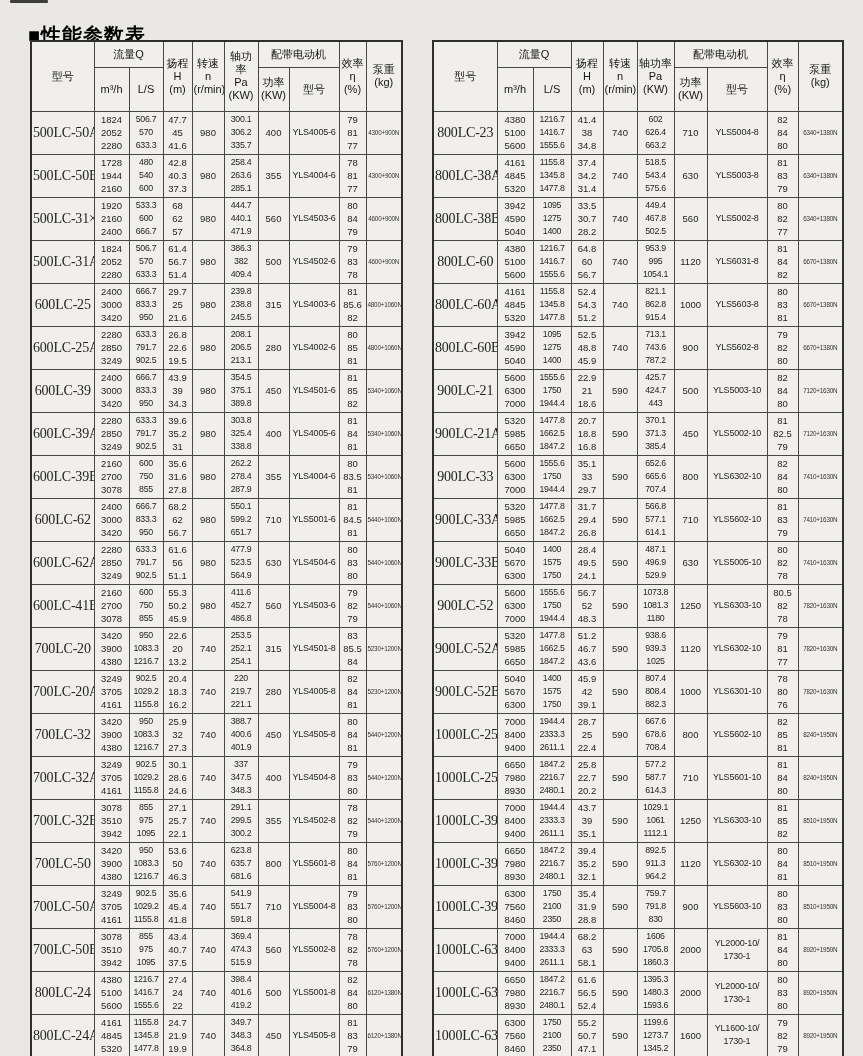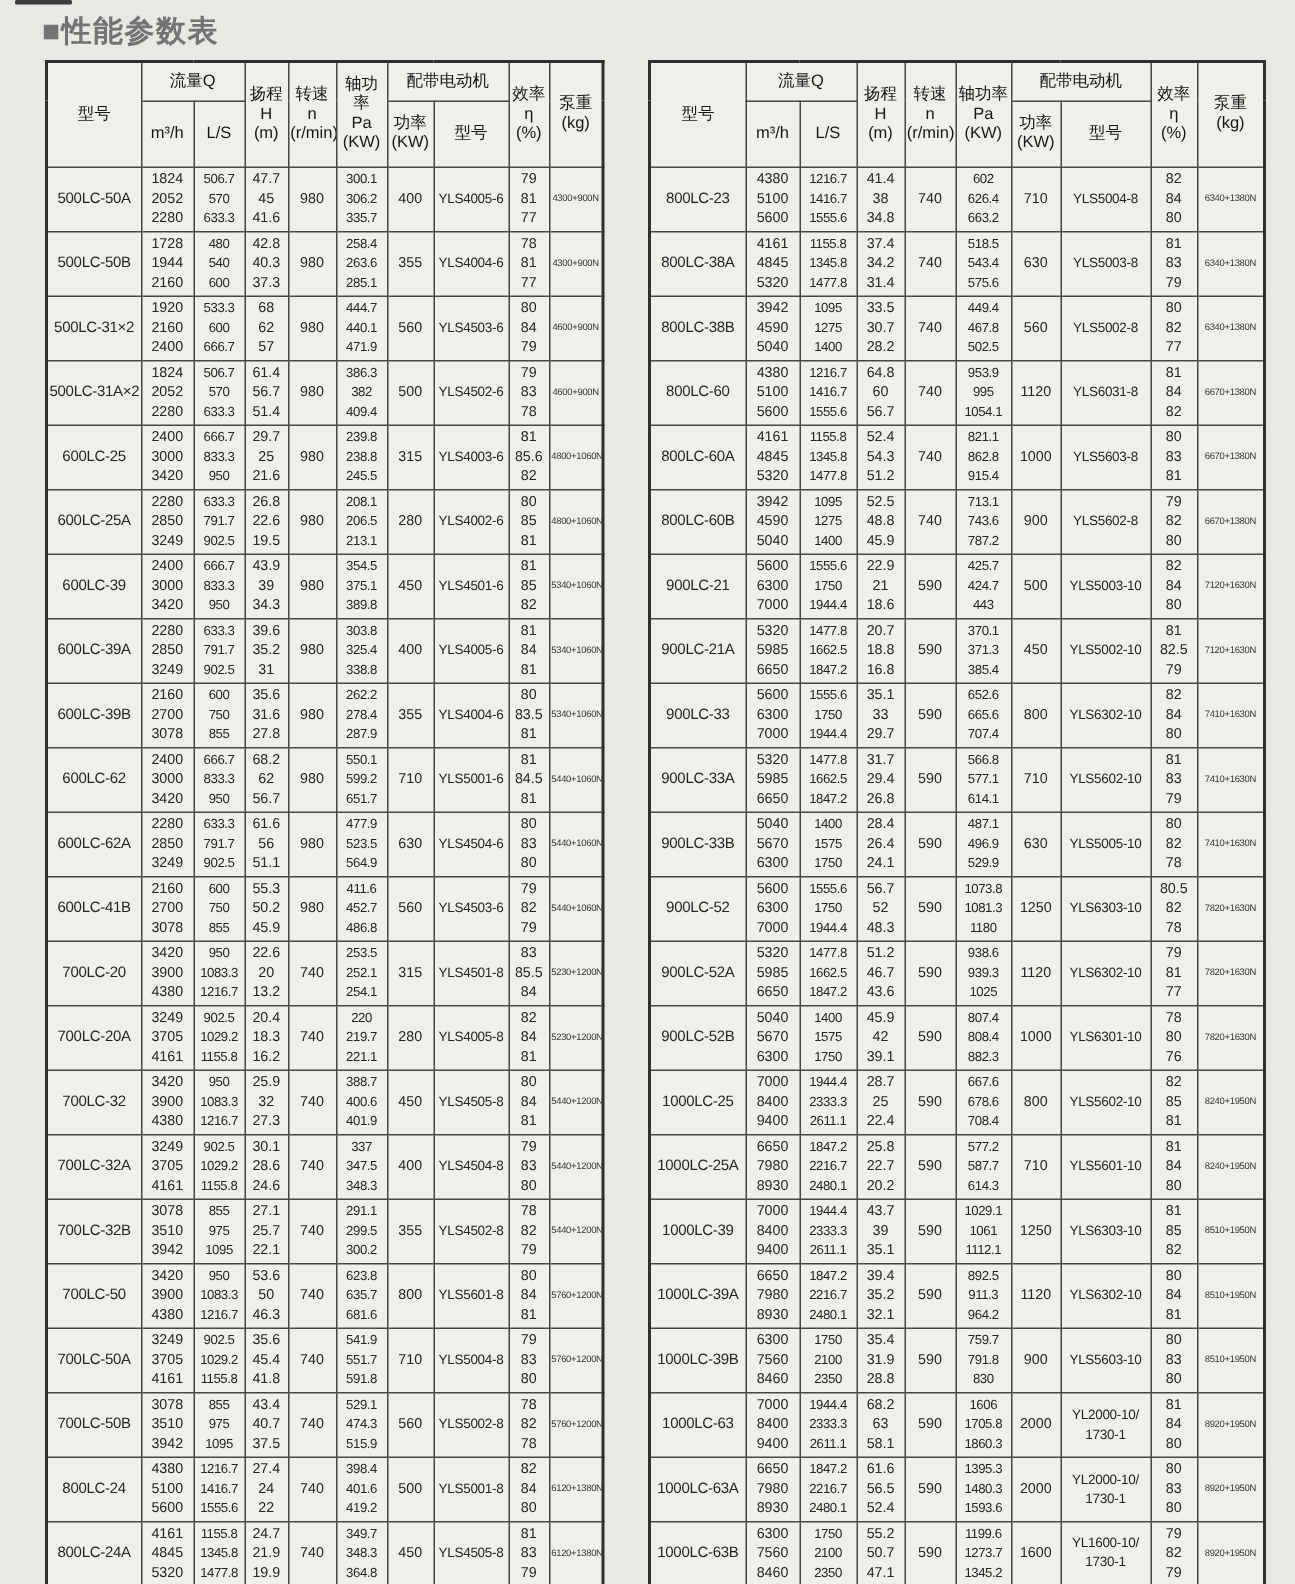--- a/index.html
+++ b/index.html
@@ -4,43 +4,43 @@
 <style>
   html,body{margin:0;padding:0;}
   body{
     width:863px;height:1056px;position:relative;
     background:#e9e8e4;
     font-family:"Liberation Sans","DejaVu Sans",sans-serif;
     color:#1e1e1e;overflow:hidden;
   }
   .artifact{position:absolute;background:#3d3d3d;border-radius:1px;}
   .page-title{
-    position:absolute;top:7px;left:28px;
-    font-size:20px;font-weight:bold;letter-spacing:1px;color:#737373;
+    position:absolute;top:22px;left:28px;
+    font-size:20px;font-weight:bold;letter-spacing:1px;color:#000000;
     white-space:nowrap;
   }
   table.tbl{
     position:absolute;top:40px;
     border-collapse:collapse;table-layout:fixed;
     background:#f0efeb;border:2px solid #2f2f2f;
   }
   .tbl-left{left:30px;width:373px;}
   .tbl-right{left:432px;width:410px;}
   .tbl th,.tbl td{
     border:1px solid #474747;
     text-align:center;vertical-align:middle;
     padding:0 1px;overflow:hidden;
   }
   thead th{font-size:11px;font-weight:normal;line-height:13px;color:#161616;}
   thead tr.h1{height:26px;}
   thead tr.h2{height:44px;}
   .pre{white-space:pre-line;}
   tbody tr{height:43px;}
   tbody td{font-size:9.5px;line-height:13px;color:#242424;}
-  td.c-model{font-size:10px;letter-spacing:-0.2px;white-space:nowrap;}
+  td.c-model{font-size:14px;letter-spacing:-0.2px;white-space:nowrap;font-family:Liberation Serif, serif;}
   td.c-tight{font-size:8.8px;letter-spacing:-0.3px;}
   td.c-motor{font-size:9px;letter-spacing:-0.2px;white-space:pre-line;margin-left:40px;}
   td.c-weight{font-size:6.3px;letter-spacing:-0.2px;color:#333;white-space:nowrap;}
 </style>
 </head>
 <body>
 
 <div class="artifact" style="left:10px;top:0;width:38px;height:3px;"></div>
 
 <div class="page-title">■性能参数表</div>
@@ -707,21 +707,21 @@
           <div>975</div>
           <div>1095</div>
         </td>
         <td class="c-num">
           <div>43.4</div>
           <div>40.7</div>
           <div>37.5</div>
         </td>
         <td class="c-num">740</td>
         <td class="c-tight">
-          <div>529.1</div>
+          <div>369.4</div>
           <div>474.3</div>
           <div>515.9</div>
         </td>
         <td class="c-num">560</td>
         <td class="c-motor">YLS5002-8</td>
         <td class="c-num">
           <div>78</div>
           <div>82</div>
           <div>78</div>
         </td>
@@ -1163,21 +1163,21 @@
           <div>5670</div>
           <div>6300</div>
         </td>
         <td class="c-tight">
           <div>1400</div>
           <div>1575</div>
           <div>1750</div>
         </td>
         <td class="c-num">
           <div>28.4</div>
-          <div>26.4</div>
+          <div>49.5</div>
           <div>24.1</div>
         </td>
         <td class="c-num">590</td>
         <td class="c-tight">
           <div>487.1</div>
           <div>496.9</div>
           <div>529.9</div>
         </td>
         <td class="c-num">630</td>
         <td class="c-motor">YLS5005-10</td>

